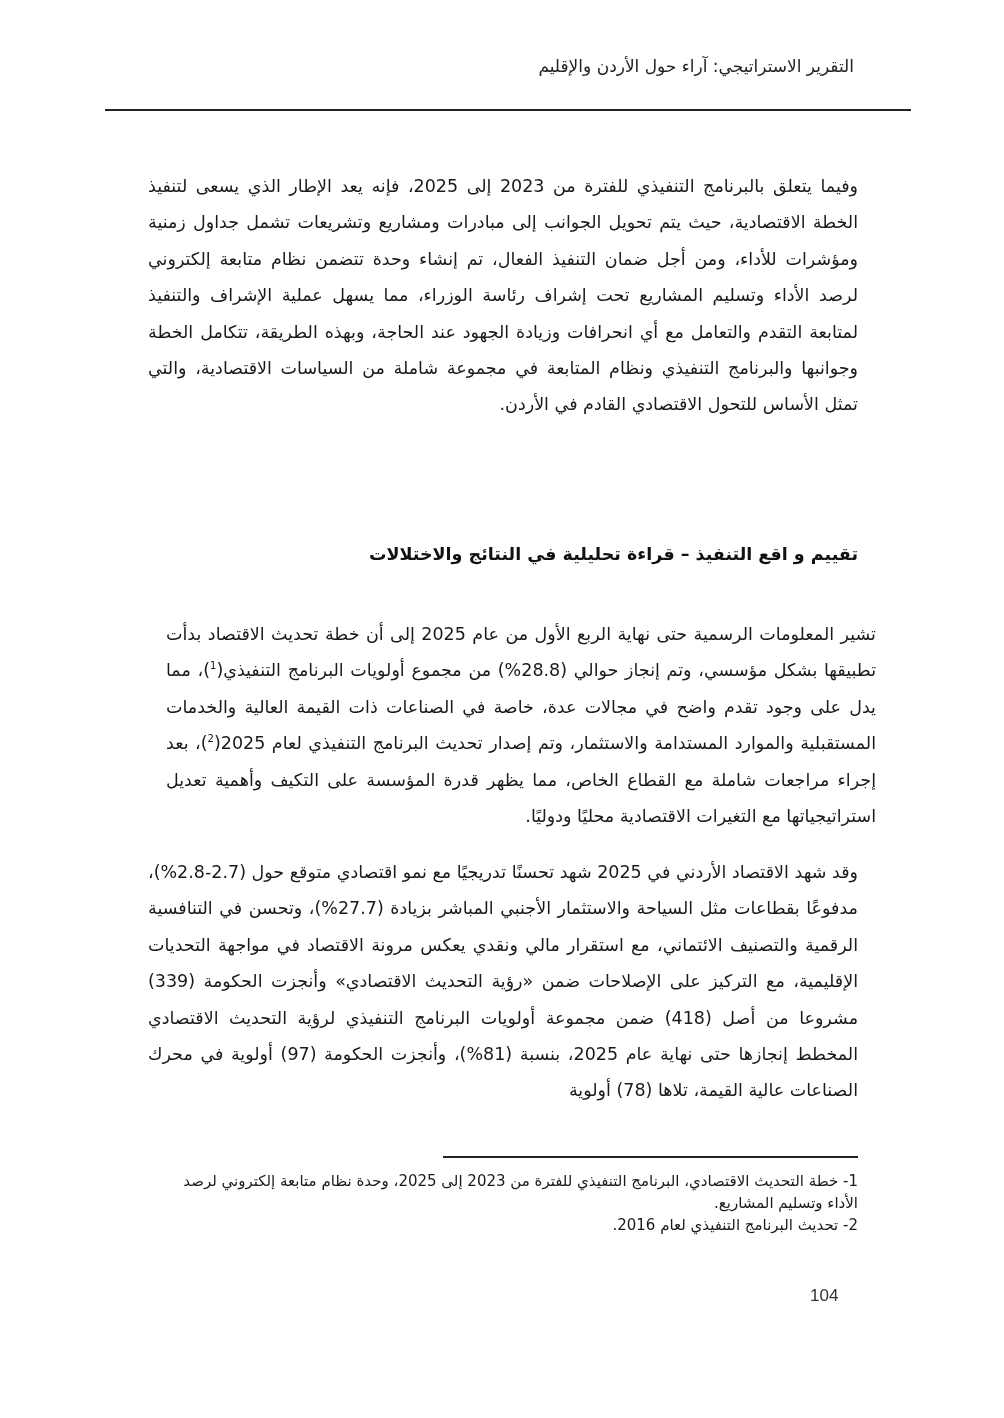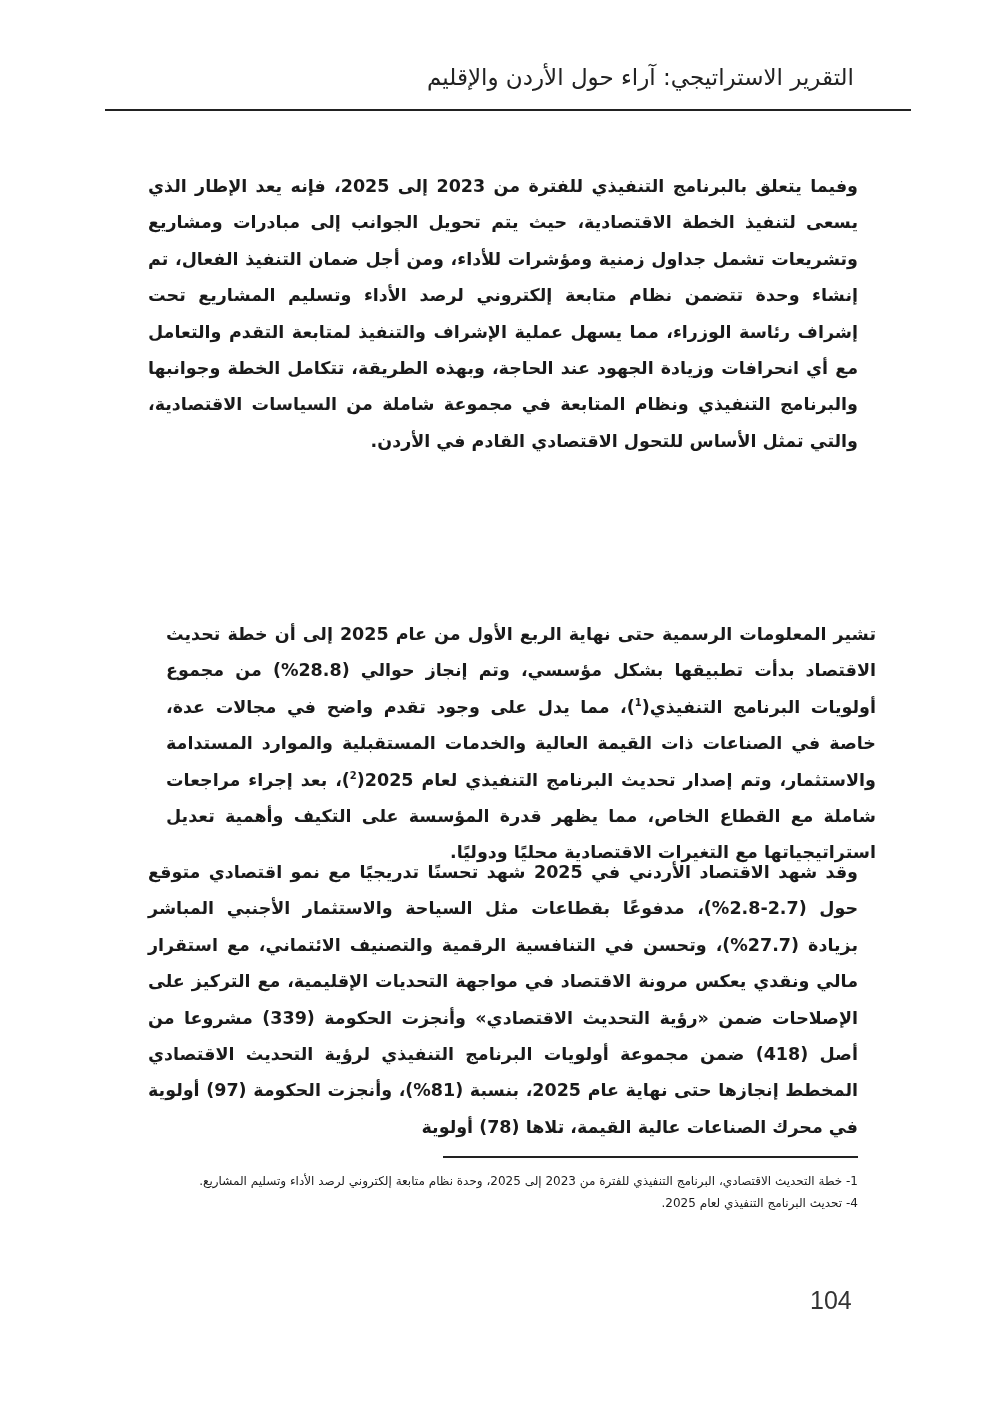--- a/index.html
+++ b/index.html
@@ -15,24 +15,24 @@
       color: #1a1a1a;
       font-family: "DejaVu Sans", "Liberation Sans", sans-serif;
     }
     .page {
       position: absolute;
       left: 0; top: 0;
       width: 1004px; height: 1418px;
     }
     .running-header {
       position: absolute;
-      top: 64px;
+      top: 56px;
       right: 150px;
       direction: rtl;
-      font-size: 23px;
+      font-size: 17px;
       color: #222;
       white-space: nowrap;
       margin-left: 14px;
     }
     .header-rule {
       position: absolute;
       top: 109px;
       left: 105px;
       width: 806px;
       height: 2px;
@@ -41,21 +41,20 @@
     .body-text {
       position: absolute;
       left: 148px;
       width: 710px;
       direction: rtl;
       text-align: justify;
       text-align-last: right;
       font-size: 17.5px;
       line-height: 36.4px;
       color: #1a1a1a;
-      font-weight: bold;
     }
     .p1 { top: 168px; }
     .section-heading {
       position: absolute;
       top: 544px;
       right: 146px;
       direction: rtl;
       font-size: 17.5px;
       font-weight: bold;
       color: #111;
@@ -76,55 +75,56 @@
       height: 2px;
       background: #222;
     }
     .footnotes {
       position: absolute;
       top: 1170px;
       left: 160px;
       width: 698px;
       direction: rtl;
       text-align: right;
-      font-size: 12px;
+      font-size: 15px;
       line-height: 22px;
       color: #1a1a1a;
     }
     .footnote {
       margin: 0;
     }
     .page-number {
       position: absolute;
       top: 1286px;
       left: 810px;
       font-family: "Liberation Sans", sans-serif;
-      font-size: 25px;
+      font-size: 17px;
       color: #333;
     }
   </style>
 </head>
 <body>
 
 <div class="page">
 
   <div class="running-header">التقرير الاستراتيجي: آراء حول الأردن والإقليم</div>
   <div class="header-rule"></div>
 
   <p class="body-text p1" style="margin:0;">وفيما يتعلق بالبرنامج التنفيذي للفترة من 2023 إلى 2025، فإنه يعد الإطار الذي يسعى لتنفيذ الخطة الاقتصادية، حيث يتم تحويل الجوانب إلى مبادرات ومشاريع وتشريعات تشمل جداول زمنية ومؤشرات للأداء، ومن أجل ضمان التنفيذ الفعال، تم إنشاء وحدة تتضمن نظام متابعة إلكتروني لرصد الأداء وتسليم المشاريع تحت إشراف رئاسة الوزراء، مما يسهل عملية الإشراف والتنفيذ لمتابعة التقدم والتعامل مع أي انحرافات وزيادة الجهود عند الحاجة، وبهذه الطريقة، تتكامل الخطة وجوانبها والبرنامج التنفيذي ونظام المتابعة في مجموعة شاملة من السياسات الاقتصادية، والتي تمثل الأساس للتحول الاقتصادي القادم في الأردن.</p>
 
+  <h2 class="section-heading" style="margin:0;">تقييم و اقع التنفيذ – قراءة تحليلية في النتائج والاختلالات</h2>
 
   <p class="body-text p2" style="margin:18px;">
     <span>تشير المعلومات الرسمية حتى نهاية الربع الأول من عام 2025 إلى أن خطة تحديث الاقتصاد بدأت تطبيقها بشكل مؤسسي، وتم إنجاز حوالي (28.8%) من مجموع أولويات البرنامج التنفيذي(</span><span class="fn-ref">1</span><span>)، مما يدل على وجود تقدم واضح في مجالات عدة، خاصة في الصناعات ذات القيمة العالية والخدمات المستقبلية والموارد المستدامة والاستثمار، وتم إصدار تحديث البرنامج التنفيذي لعام 2025(</span><span class="fn-ref">2</span><span>)، بعد إجراء مراجعات شاملة مع القطاع الخاص، مما يظهر قدرة المؤسسة على التكيف وأهمية تعديل استراتيجياتها مع التغيرات الاقتصادية محليًا ودوليًا.</span>
   </p>
 
   <p class="body-text p3" style="margin:0;">وقد شهد الاقتصاد الأردني في 2025 شهد تحسنًا تدريجيًا مع نمو اقتصادي متوقع حول (2.7-2.8%)، مدفوعًا بقطاعات مثل السياحة والاستثمار الأجنبي المباشر بزيادة (27.7%)، وتحسن في التنافسية الرقمية والتصنيف الائتماني، مع استقرار مالي ونقدي يعكس مرونة الاقتصاد في مواجهة التحديات الإقليمية، مع التركيز على الإصلاحات ضمن «رؤية التحديث الاقتصادي» وأنجزت الحكومة (339) مشروعا من أصل (418) ضمن مجموعة أولويات البرنامج التنفيذي لرؤية التحديث الاقتصادي المخطط إنجازها حتى نهاية عام 2025، بنسبة (81%)، وأنجزت الحكومة (97) أولوية في محرك الصناعات عالية القيمة، تلاها (78) أولوية</p>
 
   <div class="footnote-rule"></div>
 
   <div class="footnotes">
     <p class="footnote">1- خطة التحديث الاقتصادي، البرنامج التنفيذي للفترة من 2023 إلى 2025، وحدة نظام متابعة إلكتروني لرصد الأداء وتسليم المشاريع.</p>
-    <p class="footnote">4- تحديث البرنامج التنفيذي لعام 2025.</p>
+    <p class="footnote">2- تحديث البرنامج التنفيذي لعام 2016.</p>
   </div>
 
   <div class="page-number">104</div>
 
 </div>
 
 </body></html>

